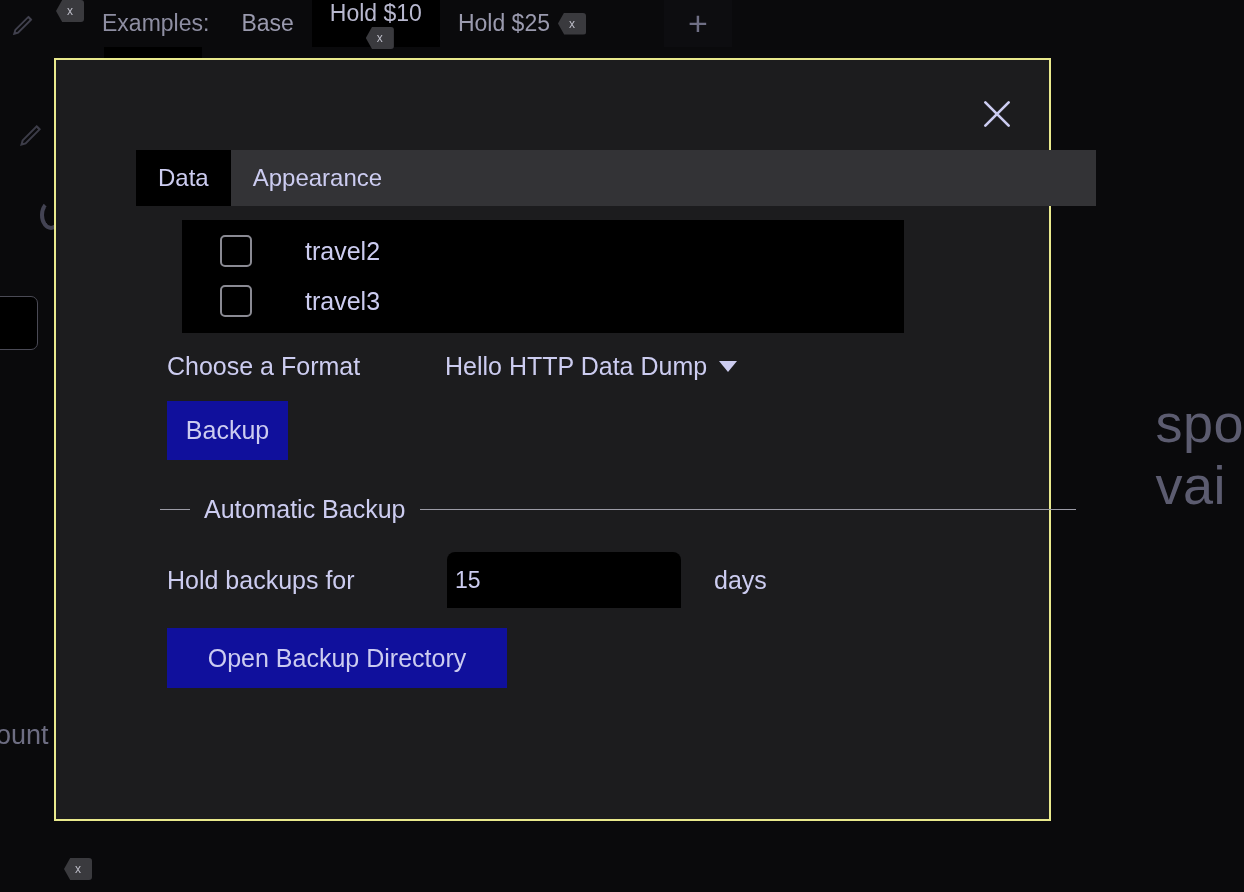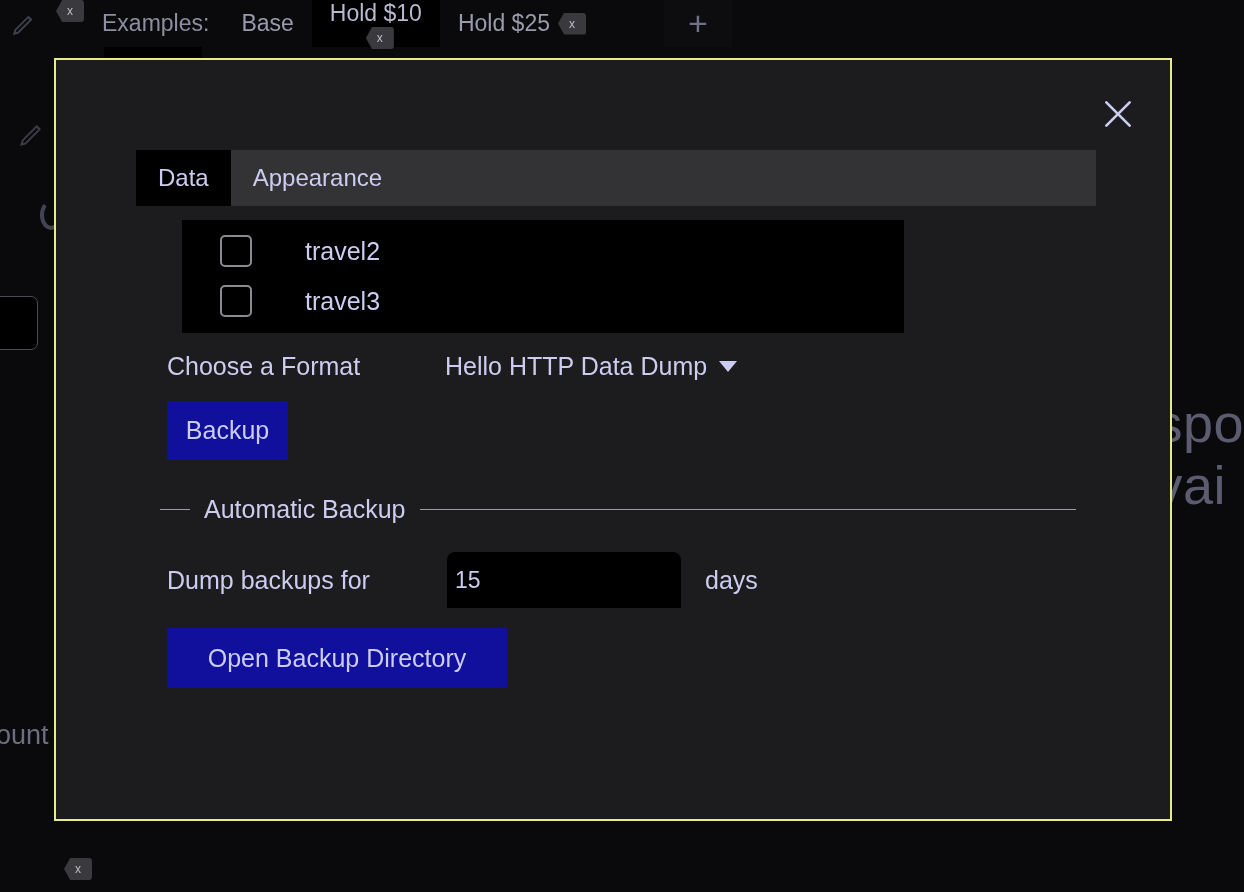--- a/index.html
+++ b/index.html
@@ -135,21 +135,21 @@
     color: #5c5c70;
     text-align: left;
     white-space: nowrap;
     letter-spacing: .5px;
   }
 
   
   #dialog {
     position: absolute;
     left: 54px; top: 58px;
-    width: 1118px; height: 763px;
+    width: 997px; height: 763px;
     background: #1c1c1e;
     border: 2px solid #e9e98d;
   }
 
   #close-btn {
     position: absolute;
     right: 28px; top: 30px;
     width: 48px; height: 48px;
     display: flex;
     align-items: center;
@@ -306,21 +306,21 @@
     border-radius: 8px 8px 0 0;
     color: #ccccf0;
     font-family: "Liberation Sans", sans-serif;
     font-size: 23px;
     padding: 0 8px;
     outline: none;
   }
   #days-suffix {
     font-size: 25px;
     color: #ccccf0;
-    margin-left: 24px;
+    margin-left: 33px;
   }
 </style>
 </head>
 <body>
 
 <div id="backdrop">
 
   <div id="tabstrip">
     <div class="bg-pencil">
       <svg width="26" height="26" viewBox="0 0 24 24" fill="none" stroke="#6f6f85" stroke-width="1.7">
@@ -419,19 +419,19 @@
 
   <div id="backup-fieldset">
     <div id="fs-legend-wrap">
       <span class="fs-line short"></span>
       <span id="fs-legend">Automatic Backup</span>
       <span class="fs-line long"></span>
     </div>
   </div>
 
   <div id="keep-row">
-    <span id="keep-label">Dump backups for</span>
+    <span id="keep-label">Hold backups for</span>
     <input id="days-input" type="text" value="15" style="">
     <span id="days-suffix">days</span>
   </div>
 
   <button id="open-backup-btn" class="primary-btn">Open Backup Directory</button>
 </div>
 
 </body></html>

